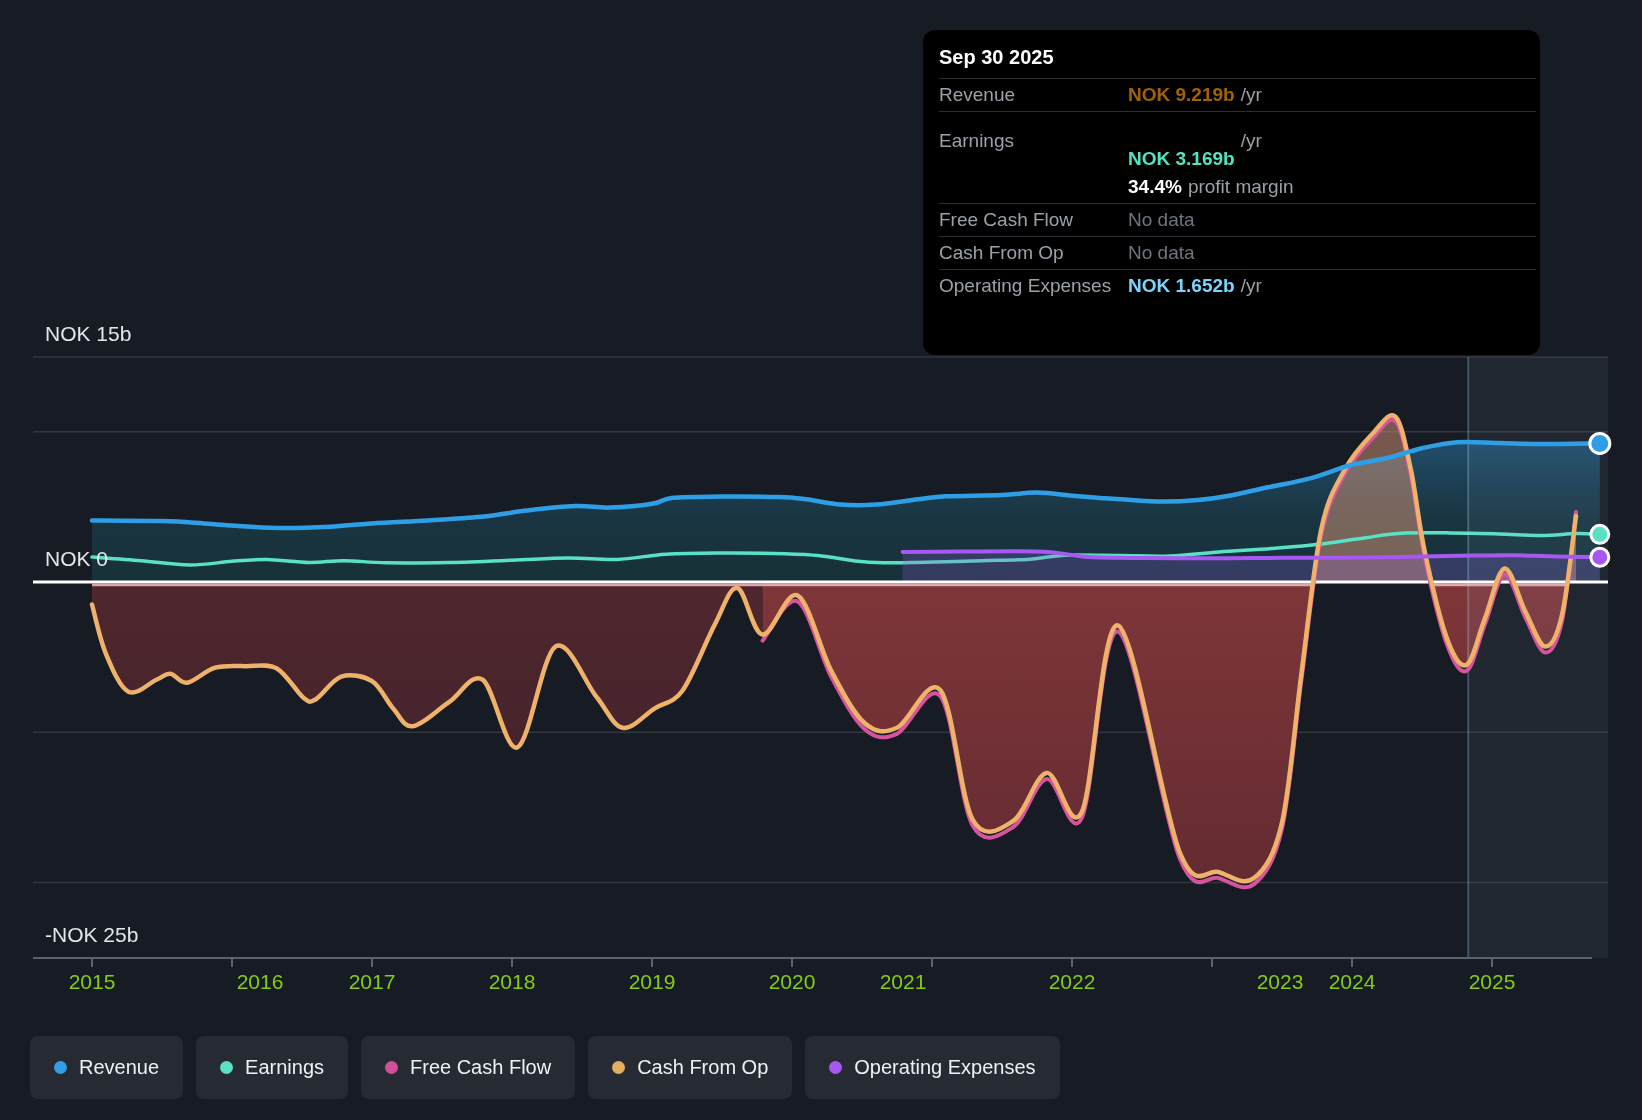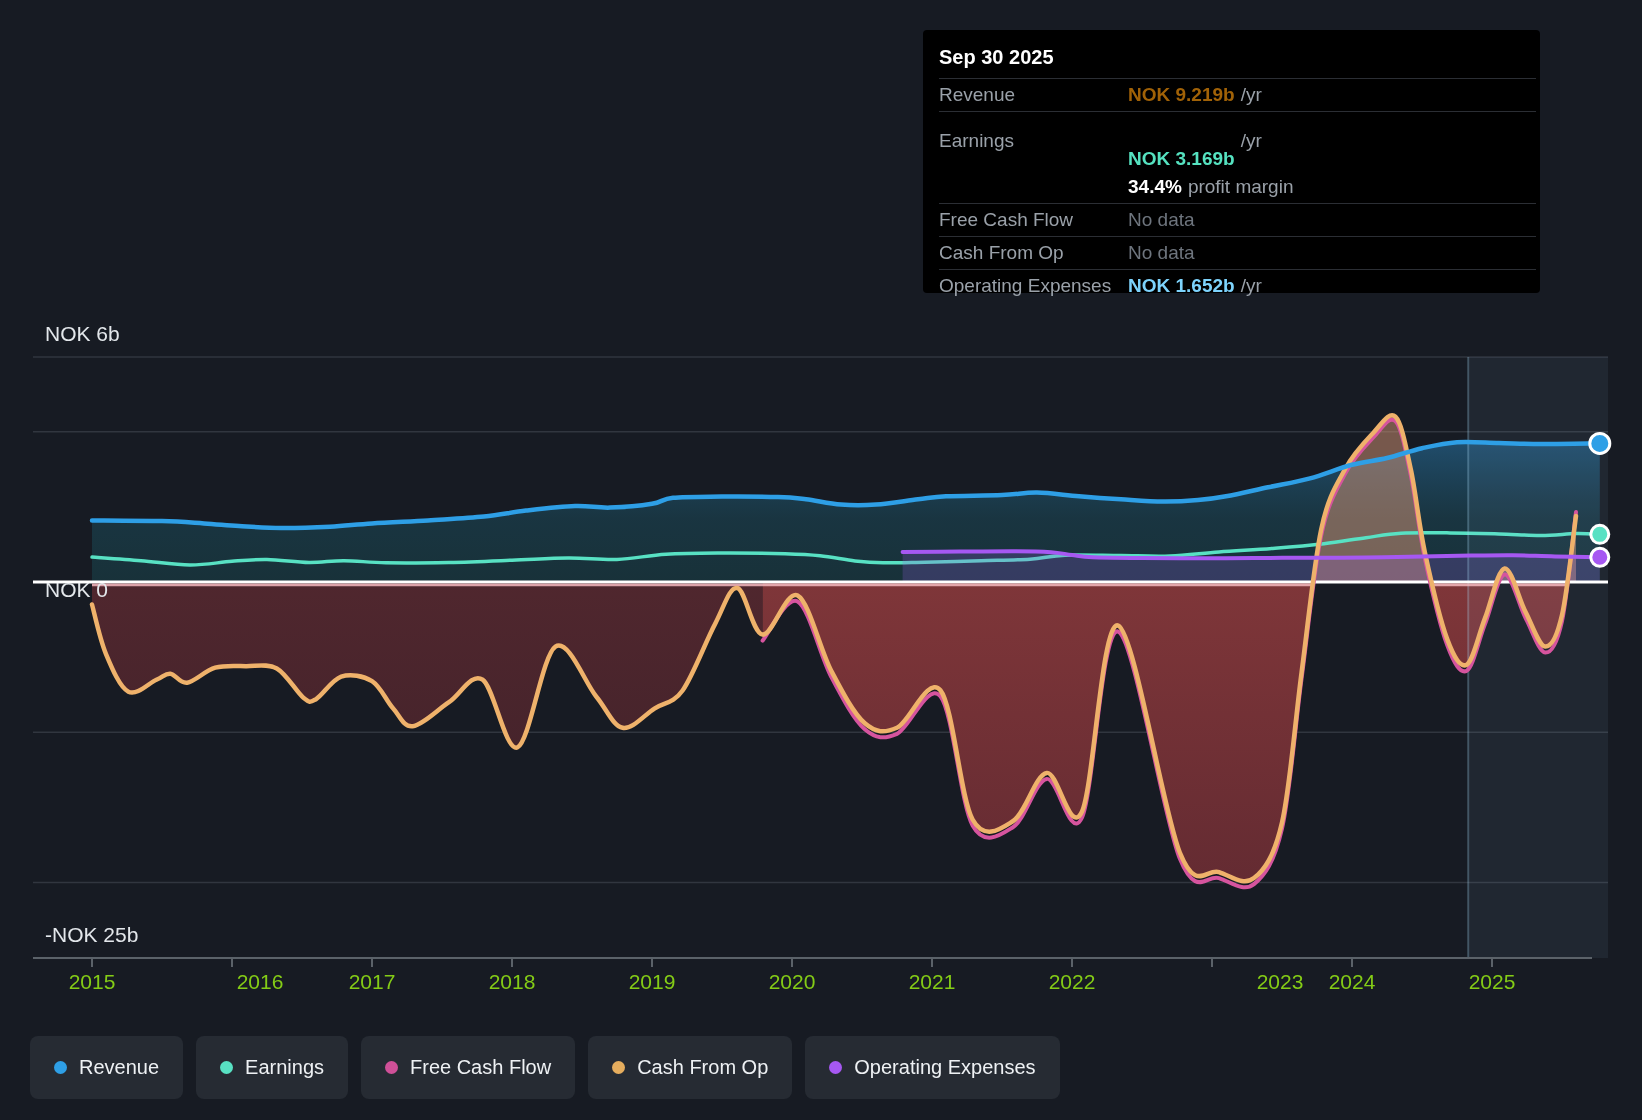--- a/index.html
+++ b/index.html
@@ -16,22 +16,22 @@
     color:#e3e7eb;font-size:21px;line-height:23px;
     white-space:nowrap;
   }
   .xlab{
     position:absolute;top:970px;
     color:#84cc16;font-size:21px;
     transform:translateX(-50%);
     white-space:nowrap;
   }
   .tooltip{
-    position:absolute;left:923px;top:30px;width:617px;height:263px;
-    background:#000;border-radius:4px;
+    position:absolute;left:923px;top:30px;width:617px;height:325px;
+    background:#000;border-radius:12px;
     padding:8px 4px 0 16px;box-sizing:border-box;
   }
   .tt-title{font-size:20px;font-weight:bold;color:#fff;padding:8px 0 9px 0;}
   .tt-row{
     display:flex;align-items:center;
     border-top:1px solid #2b2e34;
     min-height:33px;font-size:19px;box-sizing:border-box;
   }
   .tt-row.no-border{border-top:none;}
   .tt-label{width:189px;color:#9aa1a9;flex:none;}
@@ -113,32 +113,32 @@
     <line x1="652" y1="958" x2="652" y2="967" stroke="#5b6269" stroke-width="2"></line>
     <line x1="792" y1="958" x2="792" y2="967" stroke="#5b6269" stroke-width="2"></line>
     <line x1="932" y1="958" x2="932" y2="967" stroke="#5b6269" stroke-width="2"></line>
     <line x1="1072" y1="958" x2="1072" y2="967" stroke="#5b6269" stroke-width="2"></line>
     <line x1="1212" y1="958" x2="1212" y2="967" stroke="#5b6269" stroke-width="2"></line>
     <line x1="1352" y1="958" x2="1352" y2="967" stroke="#5b6269" stroke-width="2"></line>
     <line x1="1492" y1="958" x2="1492" y2="967" stroke="#5b6269" stroke-width="2"></line>
   </svg>
 
 <div id="ylabs">
-    <div class="ylab" style="top: 321.55px;">NOK 6b</div>
-    <div class="ylab" style="top: 578px;">NOK 0</div>
+    <div class="ylab" style="top: 321.55px;">NOK 15b</div>
+    <div class="ylab" style="top: 547px;">NOK 0</div>
     <div class="ylab" style="top: 922.75px;">-NOK 25b</div>
   </div>
 <div id="xlabs">
     <div class="xlab" style="left: 92px;">2015</div>
     <div class="xlab" style="left: 232px; margin-left: 28px;">2016</div>
     <div class="xlab" style="left: 372px;">2017</div>
     <div class="xlab" style="left: 512px;">2018</div>
     <div class="xlab" style="left: 652px;">2019</div>
     <div class="xlab" style="left: 792px; text-align: right;">2020</div>
-    <div class="xlab" style="left: 932px; text-align: right;">2021</div>
+    <div class="xlab" style="left: 903px; text-align: right;">2021</div>
     <div class="xlab" style="left: 1072px;">2022</div>
     <div class="xlab" style="left: 1280px;">2023</div>
     <div class="xlab" style="left: 1352px;">2024</div>
     <div class="xlab" style="left: 1492px;">2025</div>
   </div>
 
 <div class="tooltip">
   <div class="tt-title">Sep 30 2025</div>
   <div id="tt-rows">
       <div class="tt-row">

